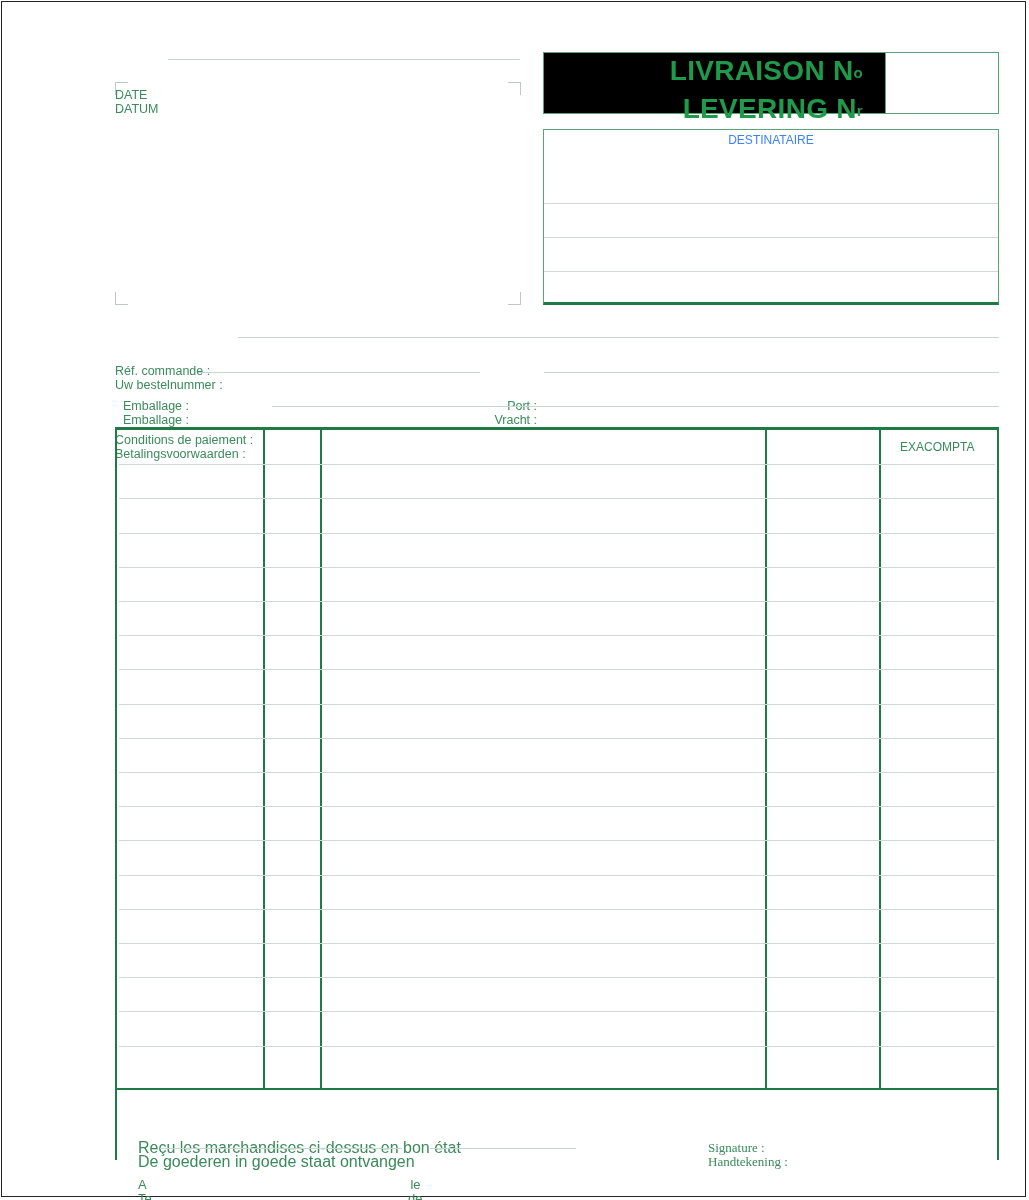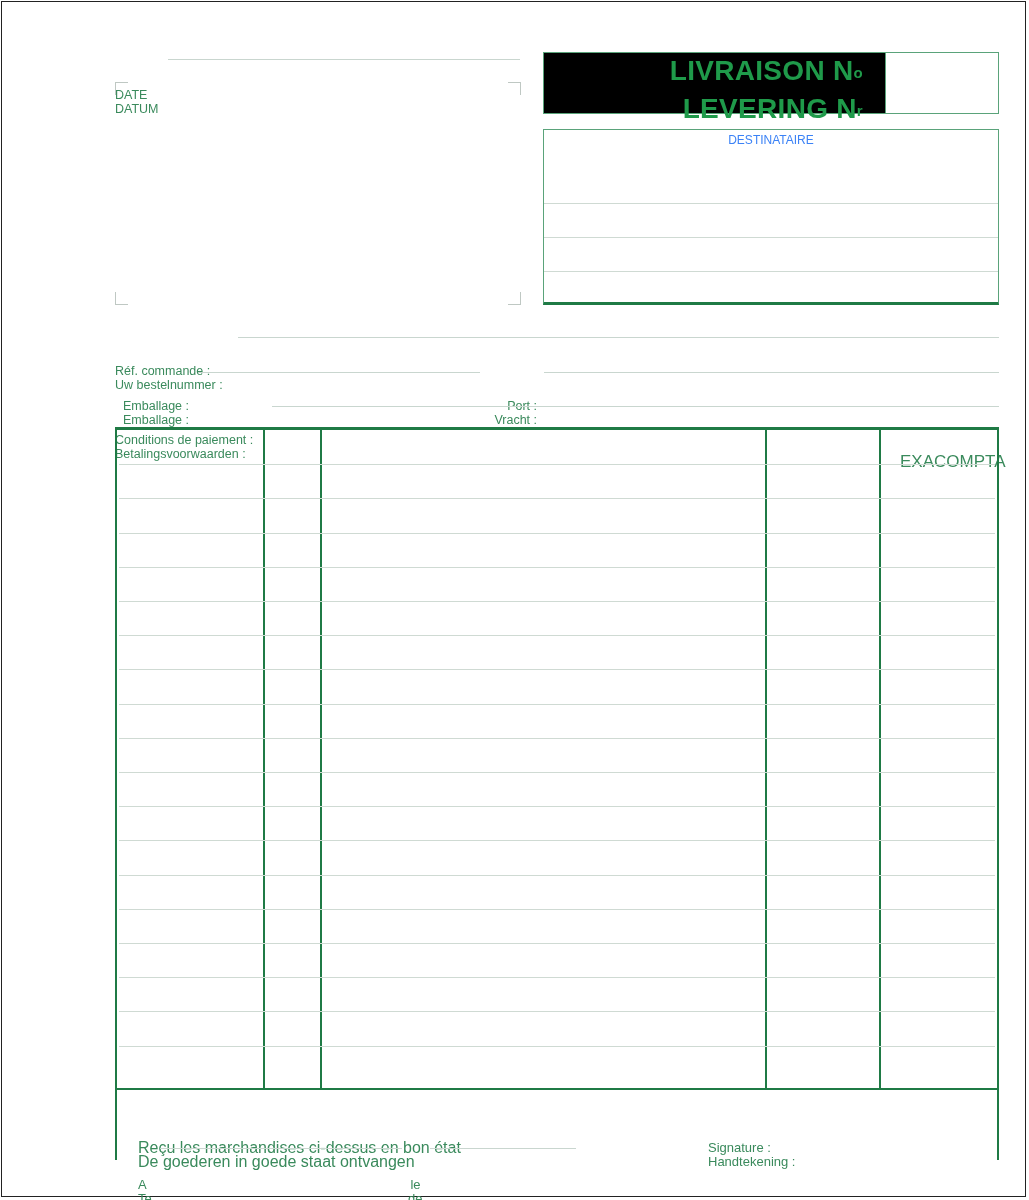--- a/index.html
+++ b/index.html
@@ -67,21 +67,21 @@
   <div>Vracht :</div>
 </div>
 <div class="rule" style="left:544px;top:372px;width:455px;"></div>
 
 <div class="abs lbl" style="left:115px;top:389px;">
   <div>Conditions de paiement :</div>
   <div>Betalingsvoorwaarden :</div>
 </div>
 <div class="rule" style="left:272px;top:406px;width:727px;"></div>
 
-<div class="abs lbl" style="left:900px;top:411px;font-size:17px;text-align:center;">EXACOMPTA</div>
+<div class="abs lbl" style="left:900px;top:396px;font-size:12px;text-align:center;">EXACOMPTA</div>
 
 <div class="table">
   <div class="col-line" style="left:146px;"></div>
   <div class="col-line" style="left:203px;"></div>
   <div class="col-line" style="left:648px;"></div>
   <div class="col-line" style="left:762px;"></div>
   <div id="rows">
       <div class="row-line" style="top: 34.2px;"></div>
       <div class="row-line" style="top: 68.4px;"></div>
       <div class="row-line" style="top: 102.6px;"></div>
@@ -113,17 +113,17 @@
 <div class="abs lbl" style="left:138px;top:1134px;font-size:13px;">
   <div>A</div>
   <div>Te</div>
 </div>
 <div class="rule" style="left:160px;top:1148px;width:242px;"></div>
 <div class="abs lbl" style="left:408px;top:1134px;font-size:13px;">
   <div style="text-align:center;width:15px;">le</div>
   <div style="text-align:left;width:15px;">de</div>
 </div>
 <div class="rule" style="left:430px;top:1148px;width:146px;"></div>
-<div class="abs lbl" style="left:708px;top:1097px;font-size:13px;">
+<div class="abs lbl" style="left:708px;top:1097px;font-size:13px;font-family:Liberation Serif, serif;">
   <div>Signature :</div>
   <div>Handtekening :</div>
 </div>
 <div class="abs" style="left:708px;top:1128px;width:280px;height:30px;"></div>
 
 </body></html>

